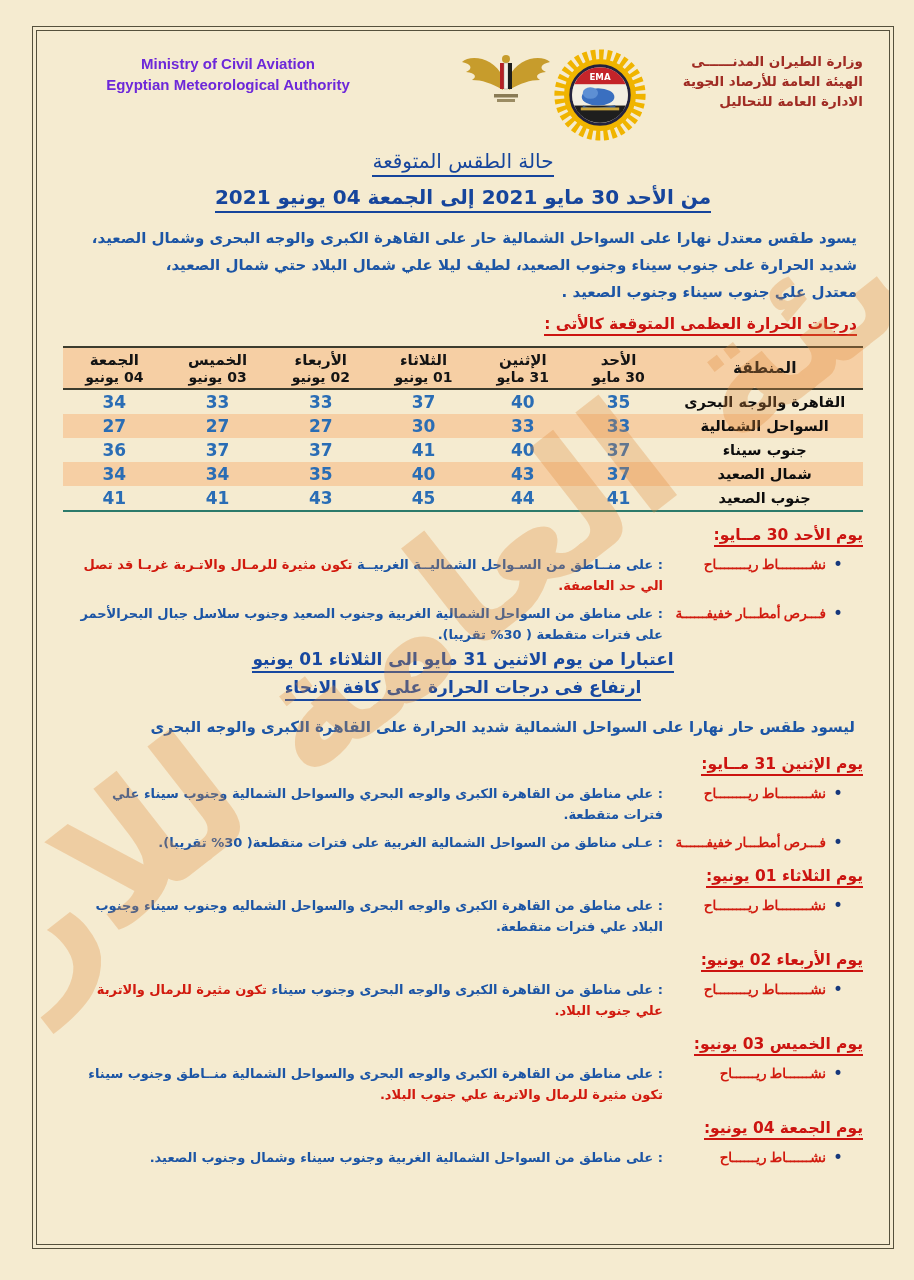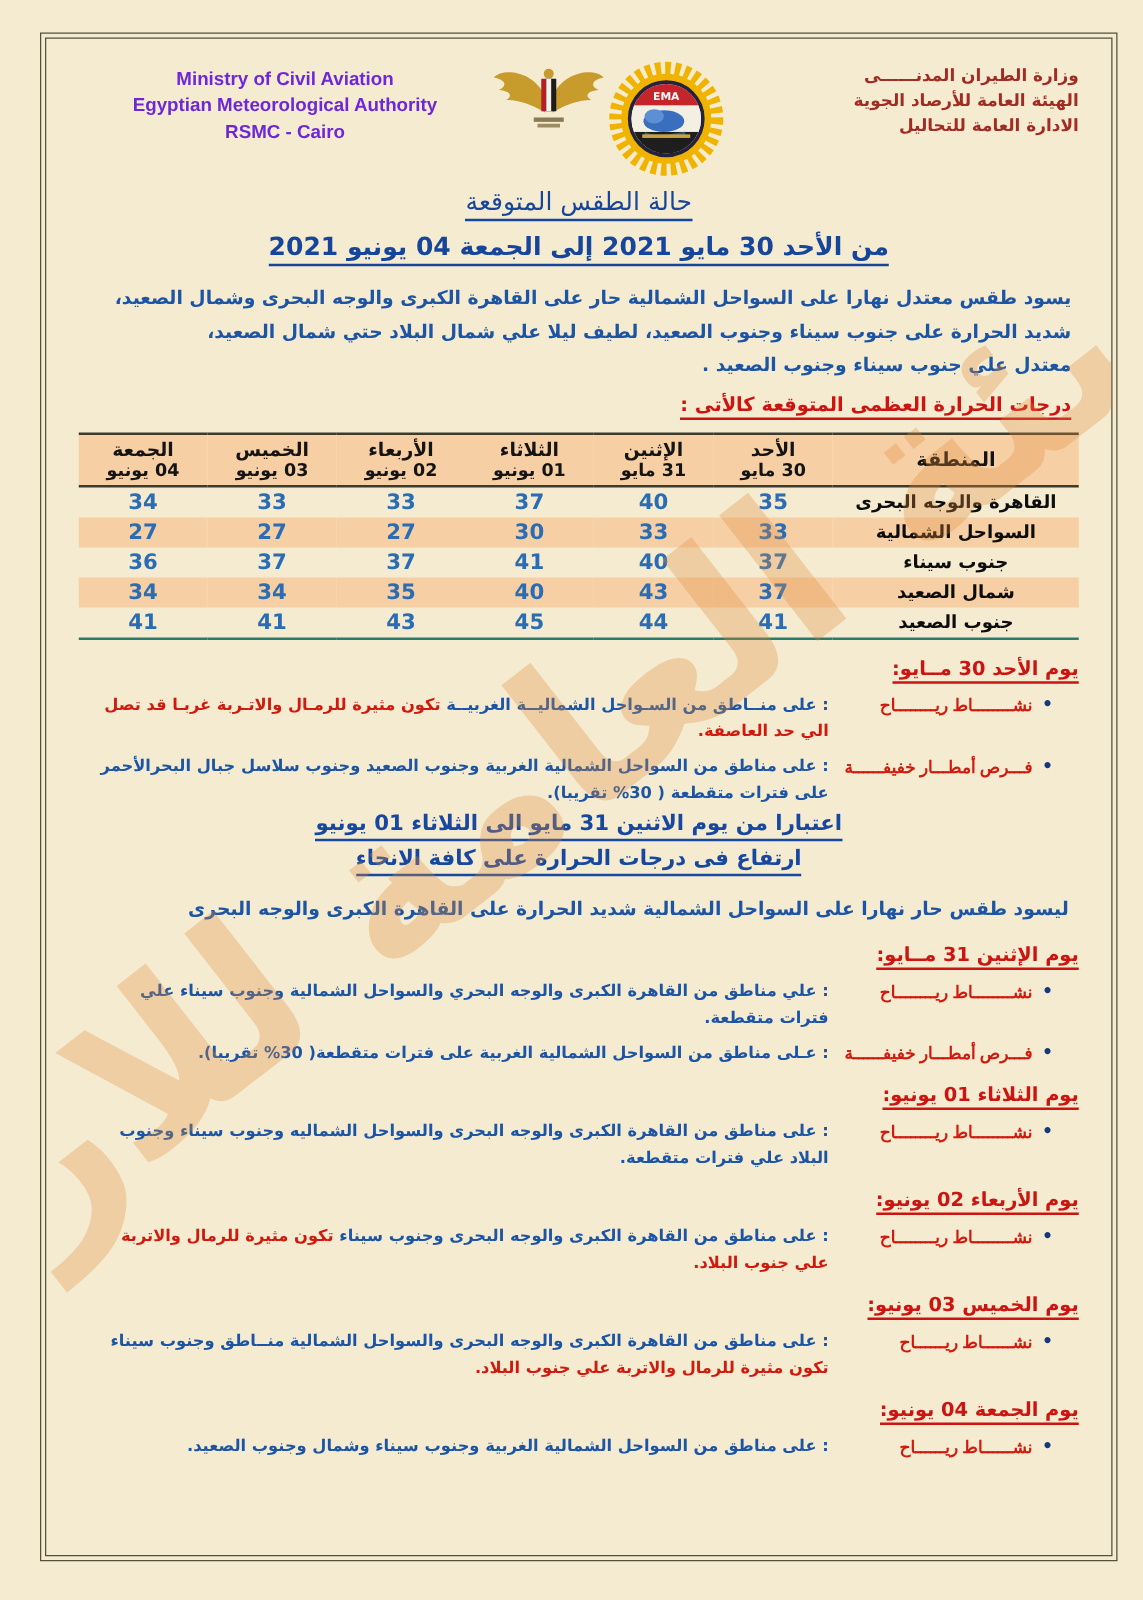--- a/index.html
+++ b/index.html
@@ -25,21 +25,21 @@
     left:-210px; top:930px; width:1500px;
     font-size:168px; font-weight:bold; color:var(--wm); opacity:.30;
     transform:rotate(-38deg); transform-origin:left top;
     white-space:nowrap; direction:rtl;
   }
   
   .hdr{ display:flex; direction:ltr; align-items:flex-start; }
   .hdr-en{ flex:0 0 330px; text-align:center; padding-top:8px;
     font-family:"Liberation Sans","DejaVu Sans",sans-serif;
     color:#6d28d9; font-weight:bold; font-size:15px; line-height:21px; }
-  .hdr-logos{ flex:1; display:flex; direction:ltr; justify-content:flex-start; align-items:flex-start; padding-top:2px;}
+  .hdr-logos{ flex:1; display:flex; direction:ltr; justify-content:flex-end; align-items:flex-start; padding-top:2px;}
   .hdr-ar{ flex:0 0 215px; padding-top:6px;
     color:#a02c24; font-weight:bold; font-size:13.5px; line-height:20px; direction:rtl;}
   .titles{ text-align:center; margin-top:2px; }
   .title-main{ display:inline-block; color:var(--blue-dk); font-weight:normal; font-size:20px;
     border-bottom:2px solid var(--blue-dk); padding-bottom:2px; }
   .title-sub{ margin-top:8px; }
   .title-sub span{ display:inline-block; color:var(--blue-dk); font-weight:bold; font-size:20px;
     border-bottom:2.5px solid var(--blue-dk); padding-bottom:2px; }
   
   .intro{ margin:12px 6px 0 6px; color:var(--blue); font-weight:bold;
@@ -78,21 +78,20 @@
 <body>
 
 <div class="page">
   <div class="watermark">الهيئة العامة للارصاد الجوية</div>
   <div class="content">
 
     <div class="hdr">
       <div class="hdr-en">
         <div>Ministry of Civil Aviation</div>
         <div>Egyptian Meteorological Authority</div>
-        <div>RSMC - Cairo</div>
       </div>
       <div class="hdr-logos">
         <span>
           <svg width="92" height="62" viewBox="0 0 92 62">
             <path d="M43 30 C34 10, 10 7, 2 15 C 12 17, 13 22, 6 25 C 16 26, 17 30, 12 33 C 22 33, 31 36, 43 43 Z" fill="#c79c2c"></path>
             <path d="M49 30 C58 10, 82 7, 90 15 C 80 17, 79 22, 86 25 C 76 26, 75 30, 80 33 C 70 33, 61 36, 49 43 Z" fill="#c79c2c"></path>
             <circle cx="46" cy="12" r="4" fill="#c79c2c"></circle>
             <rect x="40" y="16" width="4" height="26" fill="#b42025"></rect>
             <rect x="44" y="16" width="4" height="26" fill="#f4f1e6" stroke="#888" stroke-width="0.4"></rect>
             <rect x="48" y="16" width="4" height="26" fill="#1d1d1d"></rect>

